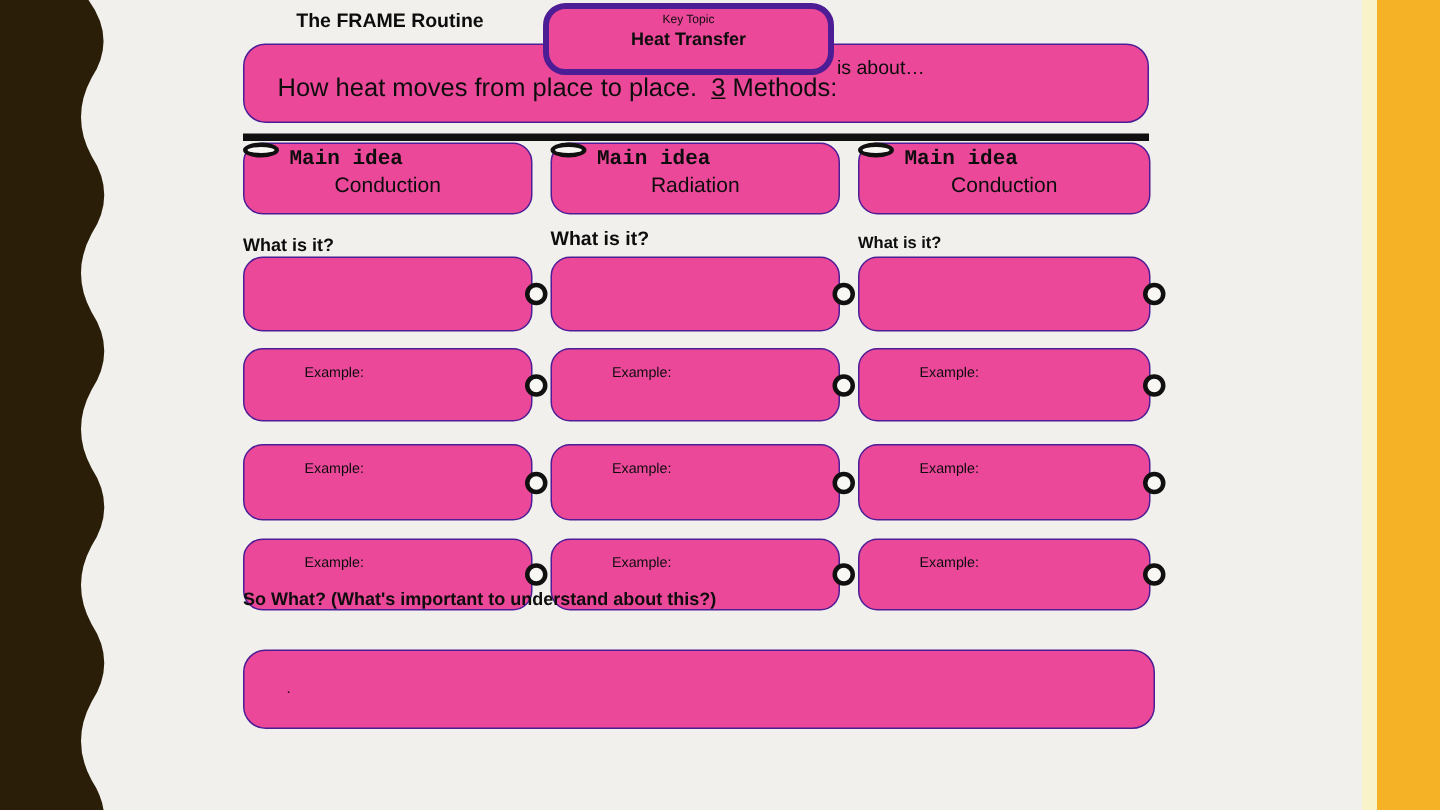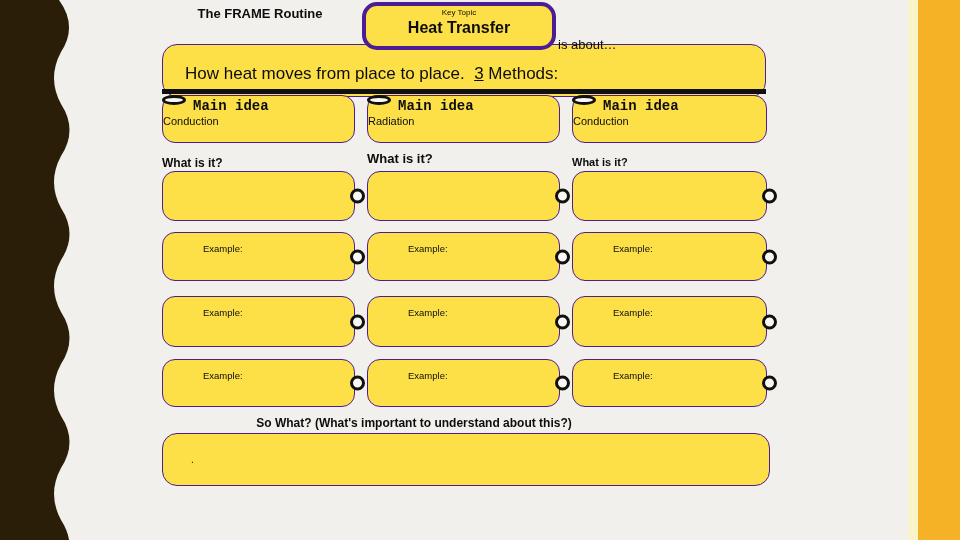--- a/index.html
+++ b/index.html
@@ -15,21 +15,21 @@
   
   #wave { position:absolute; left:0; top:0; }
 
   
   #stripe-pale { position:absolute; top:0; height:540px; left:908px; width:10px; }
   #stripe-gold { position:absolute; top:0; height:540px; left:918px; width:42px; }
 
   
   .box {
     position:absolute;
-    background:#fde047;
+    background:#ec4899;
     border:1px solid #4c1d95;
     border-radius:13px;
   }
   .circle {
     position:absolute;
     width:15px; height:15px;
     background:#f8f7f4;
     border:3px solid #101010;
     border-radius:50%;
     right:-11px; top:50%;
@@ -43,50 +43,50 @@
     border-radius:50%;
     left:-1px; top:-1px;
   }
 
   
   #slide-title { left:160px; top:6px; width:200px; text-align:center;
     font-size:13px; font-weight:bold; }
   #keytopic-box { left:362px; top:2px; width:194px; height:48px;
     border-width:4px; border-radius:15px; z-index:3; text-align:center; }
   #keytopic-label { display:block; font-size:8px; margin-top:2px; }
-  #keytopic-value { display:block; font-size:16px; font-weight:bold; margin-top:2px; }
+  #keytopic-value { display:block; font-size:12px; font-weight:bold; margin-top:2px; }
   #is-about { left:558px; top:37px; font-size:13px; z-index:3; }
 
-  #about-box { left:162px; top:44px; width:604px; height:53px; border-radius:15px; }
+  #about-box { left:162px; top:29px; width:604px; height:53px; border-radius:15px; }
   #about-text { position:absolute; left:22px; top:19px; font-size:17px; white-space:pre; }
   #about-text .num { text-decoration:underline; }
   #divider { left:162px; top:89px; width:604px; height:5px; background:#101010; }
 
   
   .c1 { left:162px; width:193px; }
   .c2 { left:367px; width:193px; }
   .c3 { left:572px; width:195px; }
 
   .mainidea-box { top:95px; height:48px; }
   .mainidea-label { position:absolute; left:30px; top:2px; font-size:14px; font-weight:bold;font-family:Liberation Mono, monospace; }
-  .mainidea-value { position:absolute; left:0; top:19px; width:100%; 
-    font-size:11px; }
+  .mainidea-value { position:absolute; left:0; top:19px; width:100%; text-align:center;
+    font-size:14px; }
 
   .whatisit-label { position:absolute; text-align:left; font-weight:bold; }
   .wl1 { left:162px; width:163px; top:156px; font-size:12px; }
   .wl2 { left:367px; width:163px; top:151px; font-size:13px; }
   .wl3 { left:572px; width:165px; top:156px; font-size:11px; }
 
   .whatisit-box { top:171px; height:50px; }
   .example-box-r1 { top:232px; height:49px; }
   .example-box-r2 { top:296px; height:51px; }
   .example-box-r3 { top:359px; height:48px; }
   .example-label { position:absolute; left:12px; top:10px; font-size:9.5px;padding-left:28px; }
 
-  #sowhat-label { left:162px; top:416px; width:504px; text-align:center;
+  #sowhat-label { left:162px; top:392px; width:504px; text-align:left;
     font-size:12px; font-weight:bold; }
   #sowhat-box { left:162px; top:433px; width:608px; height:53px; border-radius:15px; }
   #sowhat-content { position:absolute; left:28px; top:20px; font-size:10px; }
 </style>
 </head>
 <body>
 
 <svg id="wave" width="80" height="540">
   <path fill="#2b1e08" d="M0,0 L59,0
     Q78,26 61,52 Q47,78 61,104

